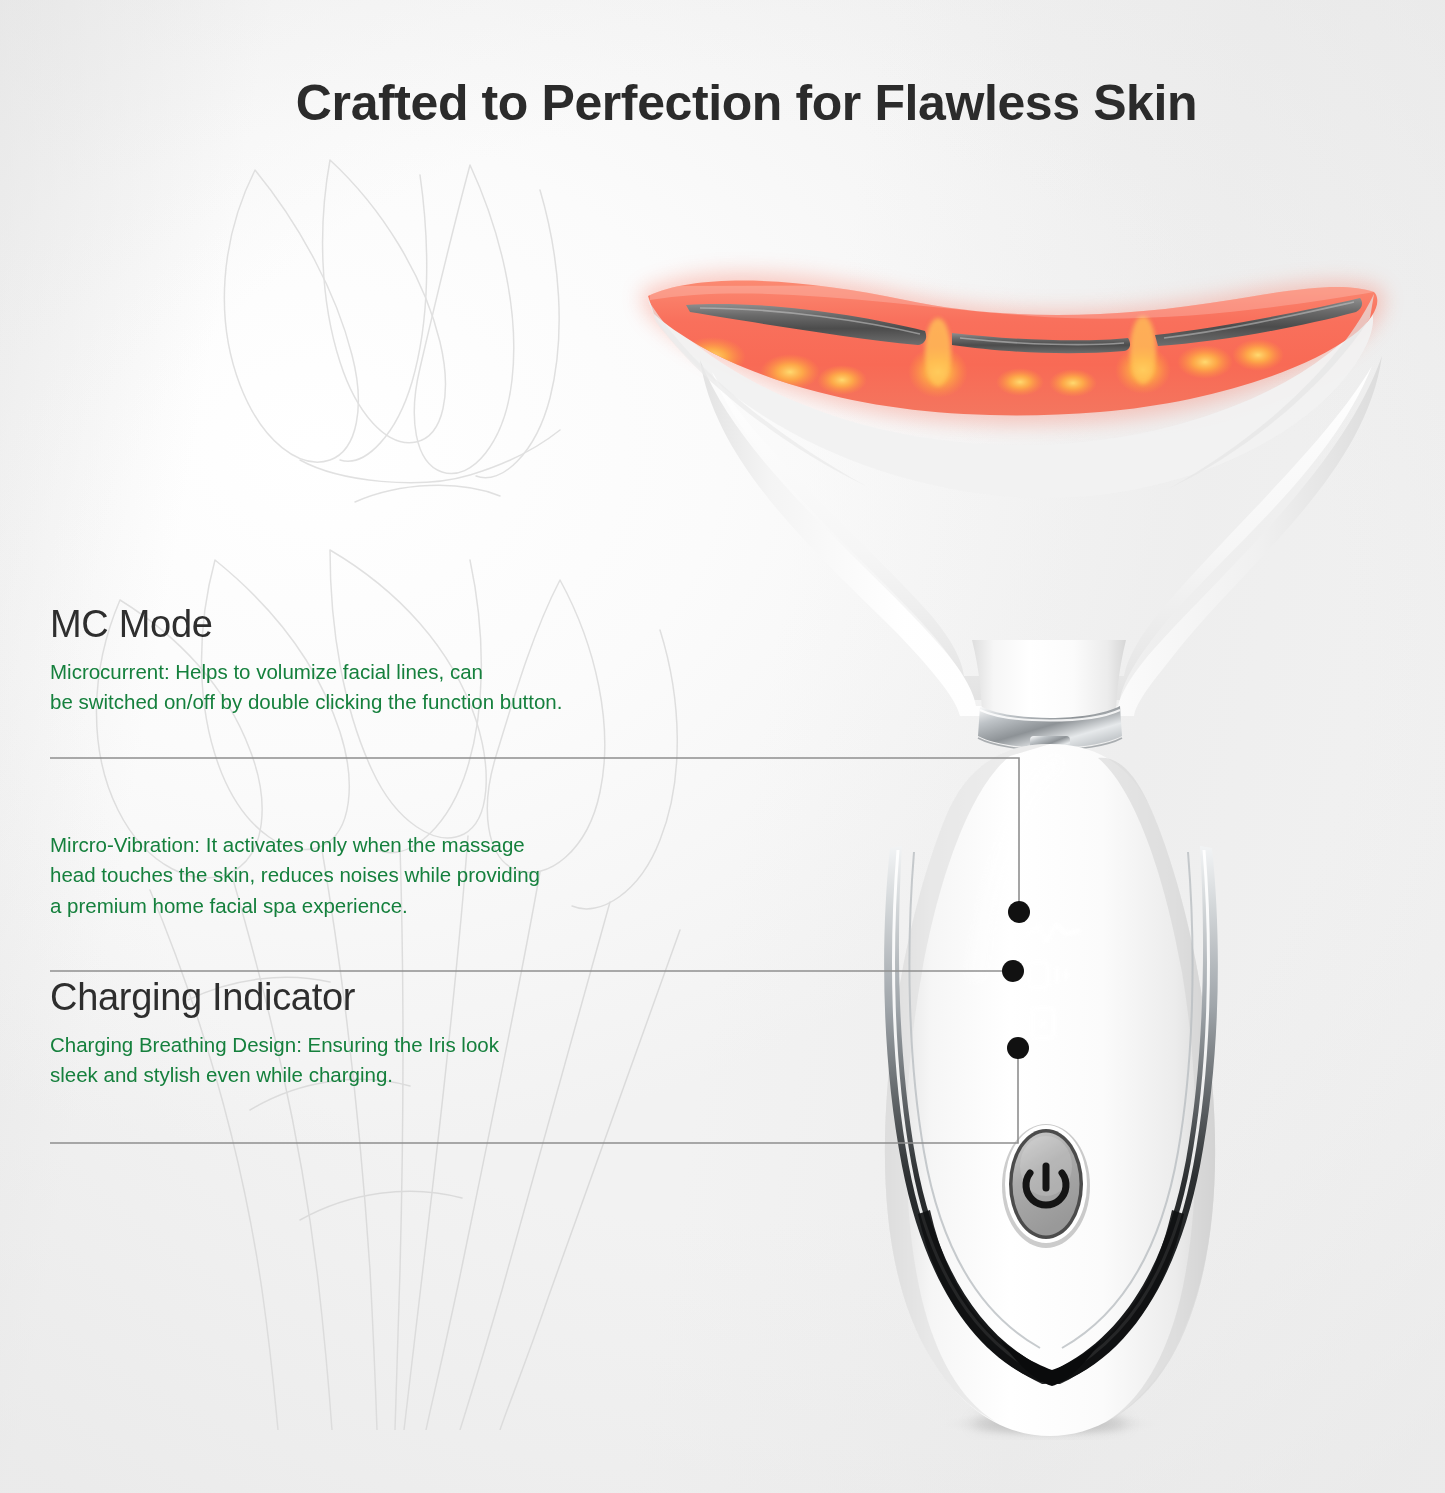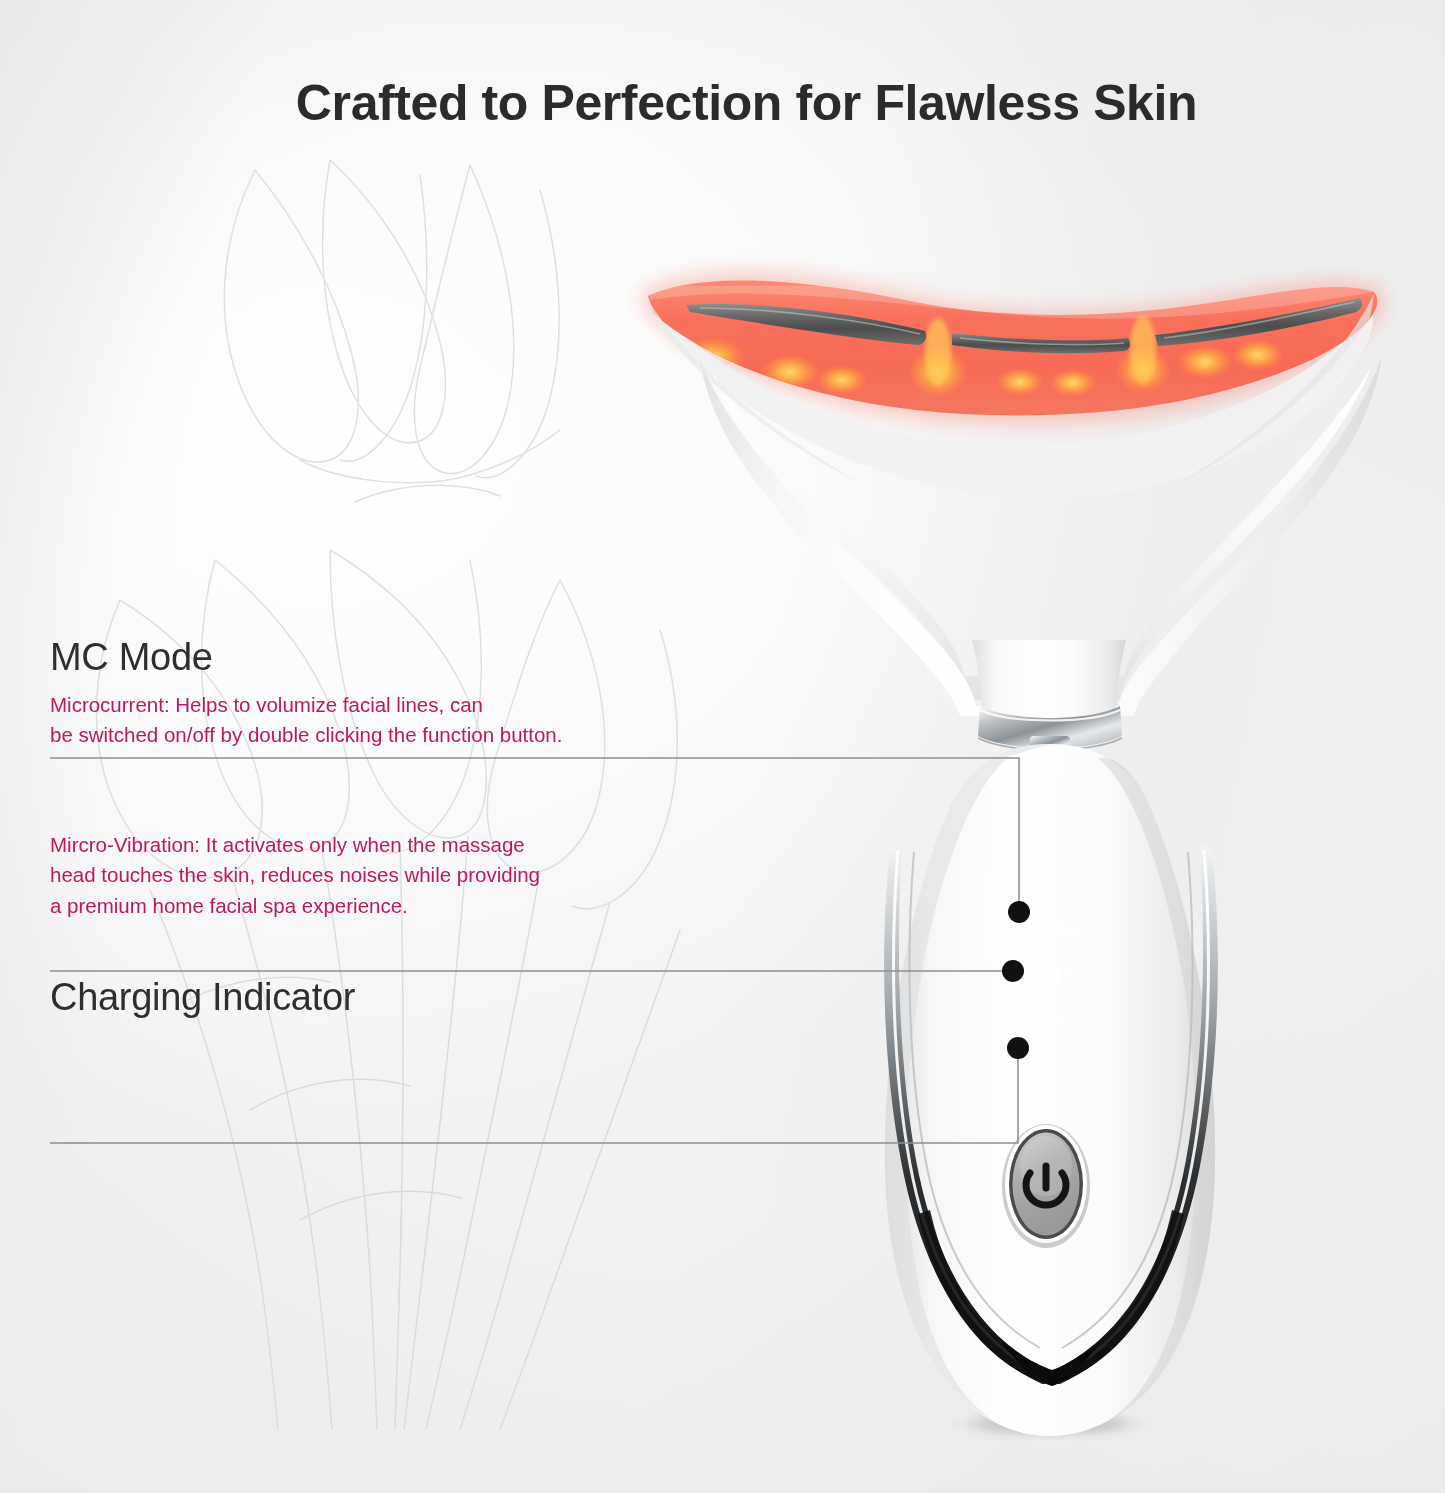--- a/index.html
+++ b/index.html
@@ -85,26 +85,26 @@
     font-weight: normal;
     color: #2e2e2e;
     letter-spacing: -0.3px;
     line-height: 1.05;
     margin: 0 0 12px 0;
     white-space: nowrap;
   }
   .feature-body {
     font-size: 20.5px;
     font-weight: normal;
-    color: #be185d;
+    color: #15803d;
     line-height: 1.48;
     margin: 0;
     white-space: pre-line;
   }
-  #feature-mc  { top: 638px; }
+  #feature-mc  { top: 605px; }
   #feature-vb  { top: 830px; }
   #feature-ci  { top: 978px; }
 
   
   .leader-layer {
     position: absolute;
     inset: 0;
     z-index: 5;
     pointer-events: none;
   }
@@ -475,13 +475,15 @@
 </div>
 
 <div class="feature" id="feature-vb">
   <p class="feature-body">Mircro-Vibration: It activates only when the massage
 head touches the skin, reduces noises while providing
 a premium home facial spa experience.</p>
 </div>
 
 <div class="feature" id="feature-ci">
   <h2 class="feature-title">Charging Indicator</h2>
+  <p class="feature-body">Charging Breathing Design: Ensuring the Iris look
+sleek and stylish even while charging.</p>
 </div>
 
 </body></html>

